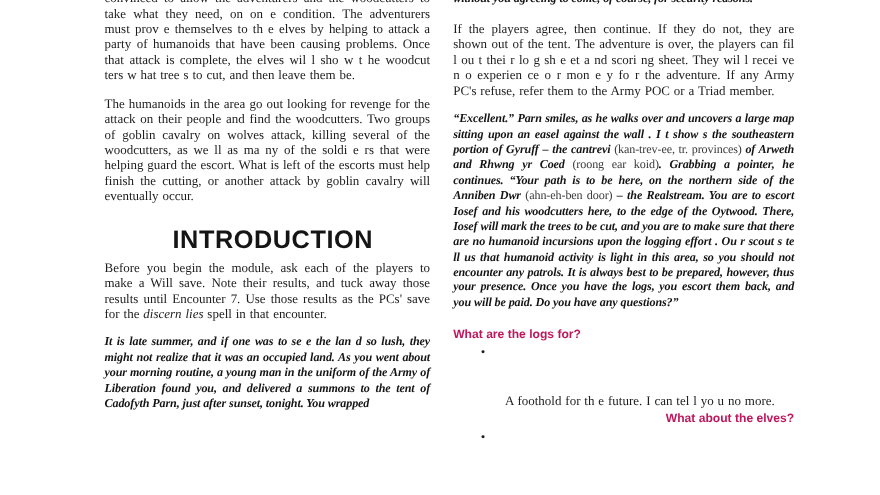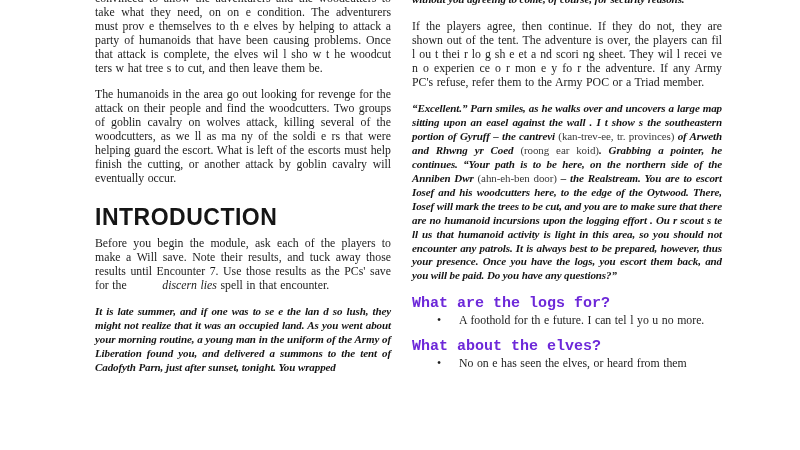--- a/index.html
+++ b/index.html
@@ -32,44 +32,44 @@
     font-style:normal;font-weight:normal;
     font-family:"Liberation Serif",serif;
     color:#3a3a3a;
   }
   .oneline{white-space:nowrap;overflow:hidden;}
   .heading{
     font-family:"Liberation Sans",sans-serif;
     font-weight:700;
     font-size:23px;line-height:24px;
     letter-spacing:0.5px;
-    text-align:left;
+    text-align:center;
     margin:19px -10px 8px 0;
     color:#151515;
     white-space:nowrap;
   }
   .question{
-    font-family:Liberation Mono, monospace;
+    font-family:Liberation Sans, sans-serif;
     font-weight:bold;
-    font-size:15px;line-height:16px;
+    font-size:11px;line-height:16px;
     margin:10px 0 2px 0;
-    color:#6d28d9;
+    color:#be185d;
   }
-  .q2{margin-top:11px;}
+  .q2{margin-top:1px;text-align:right;}
   .bullet-item{
     display:flex;
     font-family:"Liberation Serif",serif;
     font-size:11.8px;line-height:13.9px;
     word-spacing:0.6px;
     padding-left:25px;
     margin:0;
   }
   .bullet{width:22px;flex:none;}
-  .bullet-text{flex:1;text-align:justify;}
-  i{margin-left:32px;}
+  .bullet-text{flex:1;text-align:justify;margin-top:44px;}
+  i{}
 </style>
 </head>
 <body>
 
 <div class="page">
 
   <div class="col col-left">
     <p class="body jp">convinced to allow the adventurers and the woodcutters to take what they need, on on e condition.  The adventurers must prov e themselves to th e elves by helping to attack a party of humanoids that have been causing problems.  Once that attack is complete, the elves wil l sho w t he woodcut ters w hat tree s to cut, and then leave them be.</p>
     <p class="body jp">The humanoids in the area go out looking for revenge for the attack on their people and find the woodcutters.  Two groups of goblin cavalry on wolves attack, killing several of the woodcutters, as we ll as ma ny of the soldi e rs that were helping guard the escort.  What is left of the escorts must help finish the cutting, or another attack by goblin cavalry will eventually occur.</p>
 
@@ -90,17 +90,16 @@
 
     <h3 class="question">What are the logs for?</h3>
     <div class="bullet-item">
       <span class="bullet">•</span>
       <span class="bullet-text">A foothold for th e future.  I can tel l yo u no more.</span>
     </div>
 
     <h3 class="question q2">What about the elves?</h3>
     <div class="bullet-item">
       <span class="bullet">•</span>
-      <span class="bullet-text">No on e has seen the elves, or heard from them</span>
     </div>
   </div>
 
 </div>
 
 </body></html>

